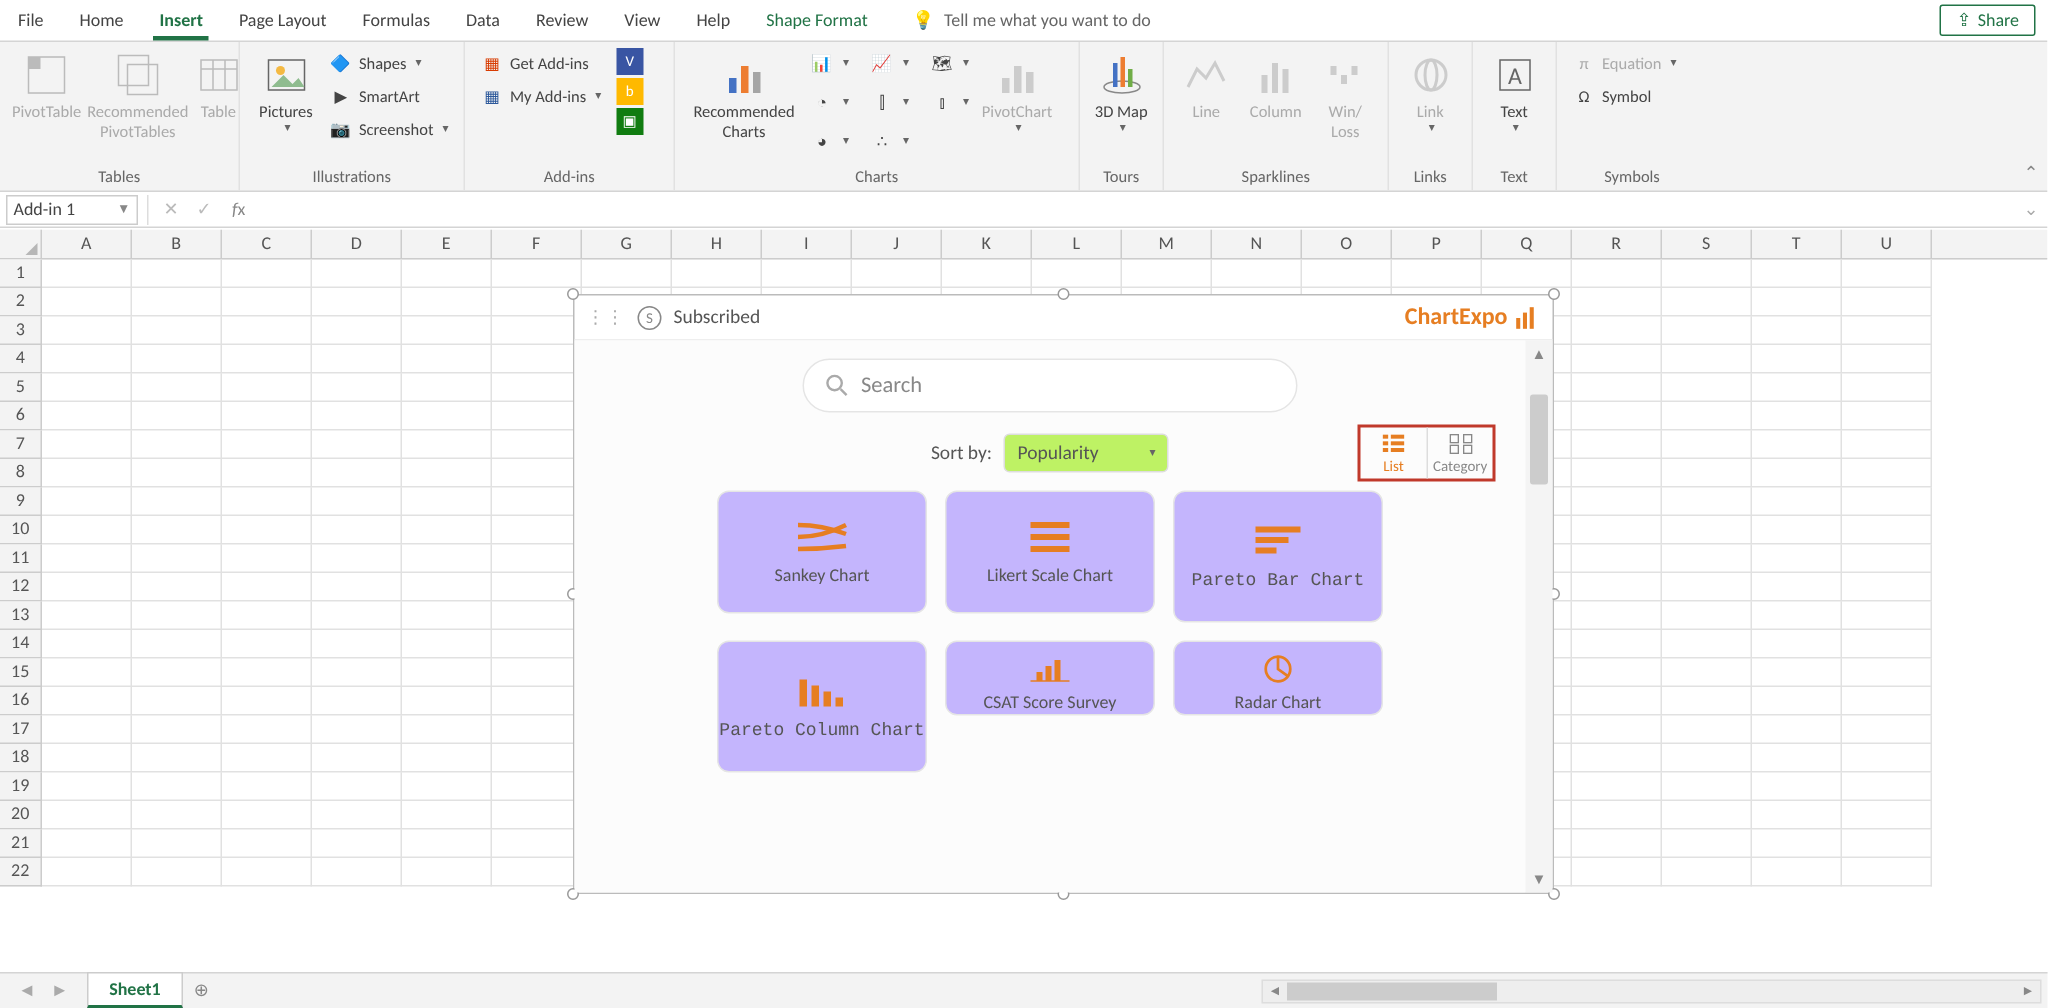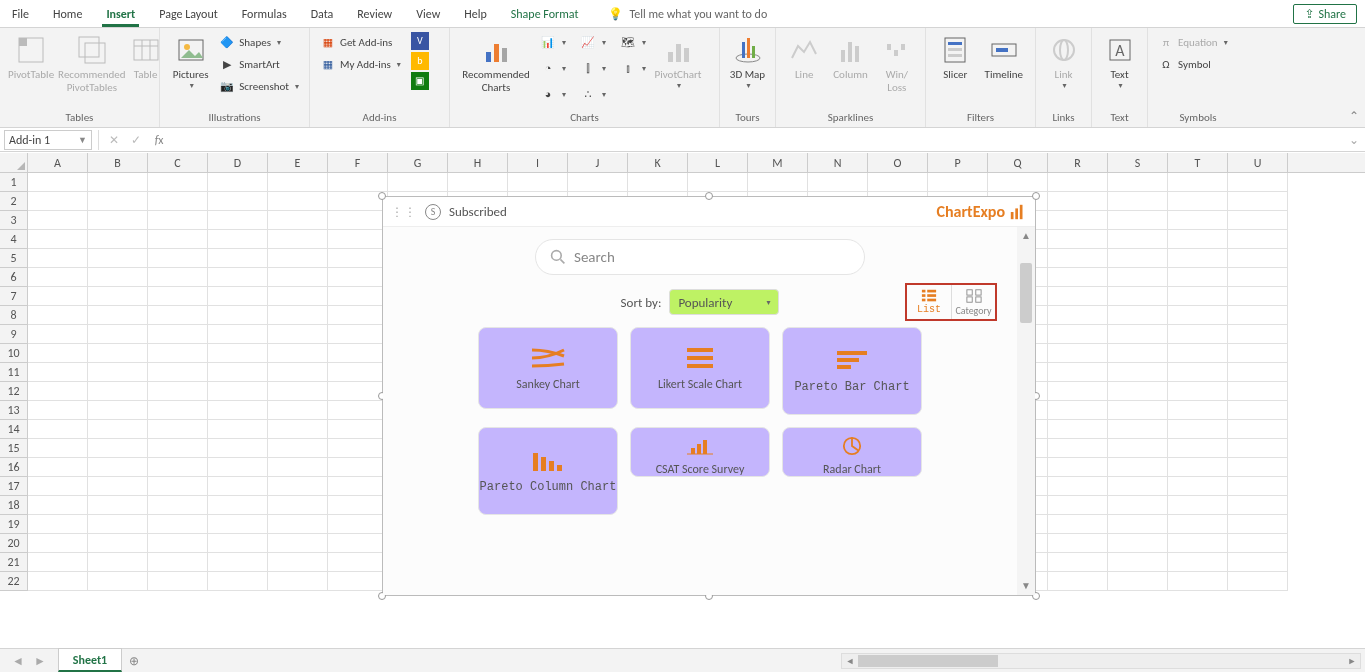--- a/index.html
+++ b/index.html
@@ -67,21 +67,21 @@
 .addin-body { position: absolute; top: 30px; left: 0; right: 18px; bottom: 0; background: #fcfcfc; overflow: hidden; padding-top: 12px; }
 .addin-scroll { position: absolute; top: 30px; right: 0; width: 18px; bottom: 0; background: #f4f4f4; }
 .scroll-arrow { height: 18px; text-align: center; color: #888; line-height: 18px; font-size: 10px; }
 .scroll-thumb { position: absolute; top: 36px; left: 3px; right: 3px; height: 60px; background: #ccc; border-radius: 2px; }
 .search-box { width: 330px; margin: 0 auto 14px; height: 36px; background: #fff; border: 1px solid #e5e5e5; border-radius: 22px; display: flex; align-items: center; padding: 0 14px; gap: 8px; color: #888; font-size: 15px; }
 .sort-row { display: flex; align-items: center; justify-content: center; gap: 8px; margin-bottom: 12px; position: relative; padding: 0 20px; }
 .sort-row label { font-size: 13px; color: #555; }
 .sort-dd { width: 110px; height: 26px; border: 1px solid #ddd; border-radius: 4px; display: flex; align-items: center; justify-content: space-between; padding: 0 8px; font-size: 13px; color: #555; background: #bef264; }
 .view-toggle { position: absolute; right: 20px; display: flex; border: 2px solid #c0392b; }
 .view-btn { width: 44px; display: flex; flex-direction: column; align-items: center; padding: 3px 2px 2px; font-size: 10px; color: #888; }
-.view-btn.active { color: #e67e22; font-family: Liberation Mono, monospace; }
+.view-btn.active { color: #e67e22; }
 .view-btn + .view-btn { border-left: 1px solid #ddd; }
 .chart-grid { display: flex; flex-wrap: wrap; justify-content: center; gap: 12px; padding: 0 20px; }
 .chart-card { width: 140px; height: 82px; border: 1px solid #e5e5e5; border-radius: 8px; display: flex; flex-direction: column; align-items: center; justify-content: center; gap: 6px; font-size: 12px; color: #555; text-align: center; background: #c4b5fd; }
 .chart-icon { color: #e67e22; height: 26px; display: flex; align-items: center; justify-content: center; }
 .chart-card.tall { height: 88px; font-family: Liberation Mono, monospace; }
 .chart-card.clipped { height: 50px; overflow: hidden; justify-content: center; padding-top: 8px; }
 
 
 .sheet-bar { position: absolute; bottom: 0; left: 0; right: 0; height: 24px; background: #f3f3f3; border-top: 1px solid #d4d4d4; display: flex; align-items: center; }
 .sheet-nav { display: flex; gap: 10px; padding: 0 12px; color: #aaa; }
@@ -326,45 +326,20 @@
               <rect x="20" y="10" width="4" height="6" fill="#ccc"></rect>
             </svg>
           </div>
         <span style="white-space:pre-line">Win/
 Loss</span>
       </div>
     </div>
     <div class="group-label">Sparklines</div>
   </div>
 
-  <div class="ribbon-group" style="width:110px">
-    <div class="group-body">
-      <div class="big-btn" style="width:50px">
-        <div class="big-icon">
-            <svg class="icon" viewBox="0 0 32 32">
-              <rect x="6" y="4" width="20" height="24" fill="none" stroke="#666"></rect>
-              <rect x="9" y="8" width="14" height="3" fill="#4472c4"></rect>
-              <rect x="9" y="14" width="14" height="3" fill="#ccc"></rect>
-              <rect x="9" y="20" width="14" height="3" fill="#ccc"></rect>
-            </svg>
-          </div>
-        <span>Slicer</span>
-      </div>
-      <div class="big-btn" style="width:54px">
-        <div class="big-icon">
-            <svg class="icon" viewBox="0 0 32 32">
-              <rect x="4" y="10" width="24" height="12" fill="none" stroke="#666"></rect>
-              <rect x="8" y="14" width="12" height="4" fill="#4472c4"></rect>
-            </svg>
-          </div>
-        <span>Timeline</span>
-      </div>
-    </div>
-    <div class="group-label">Filters</div>
-  </div>
 
   <div class="ribbon-group" style="width:56px">
     <div class="group-body">
       <div class="big-btn disabled">
         <div class="big-icon">
             <svg class="icon" viewBox="0 0 32 32">
               <circle cx="16" cy="16" r="10" fill="none" stroke="#ccc" stroke-width="2"></circle>
               <ellipse cx="16" cy="16" rx="4" ry="10" fill="none" stroke="#ccc" stroke-width="2"></ellipse>
             </svg>
           </div>

